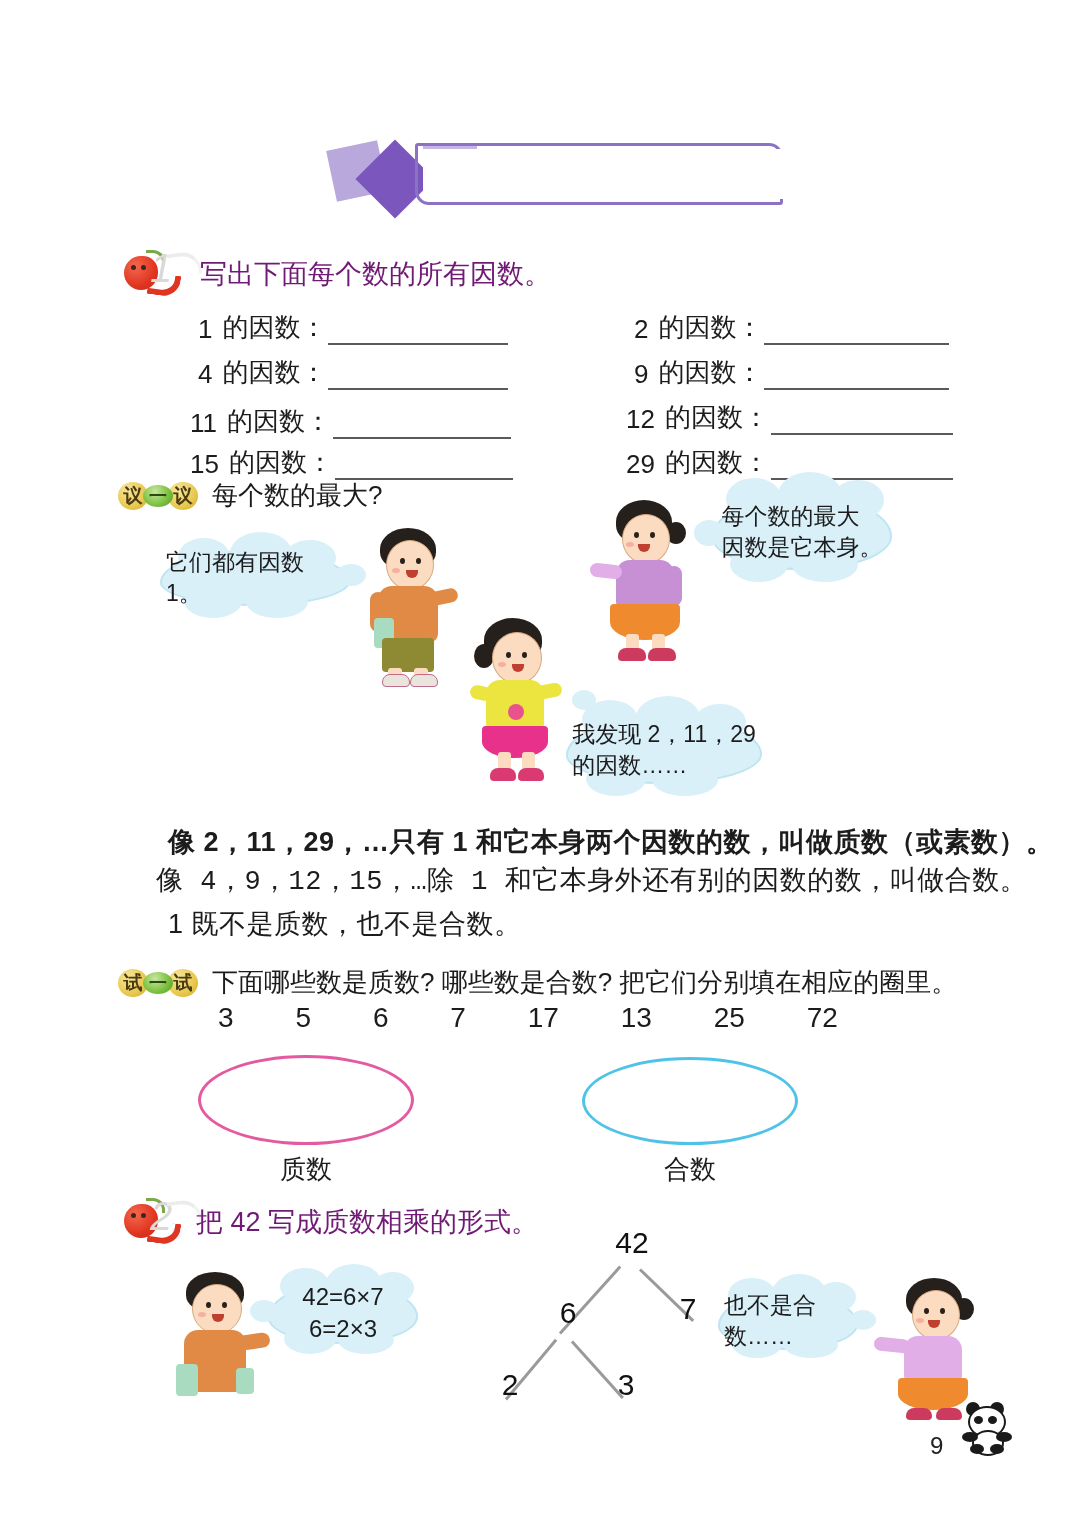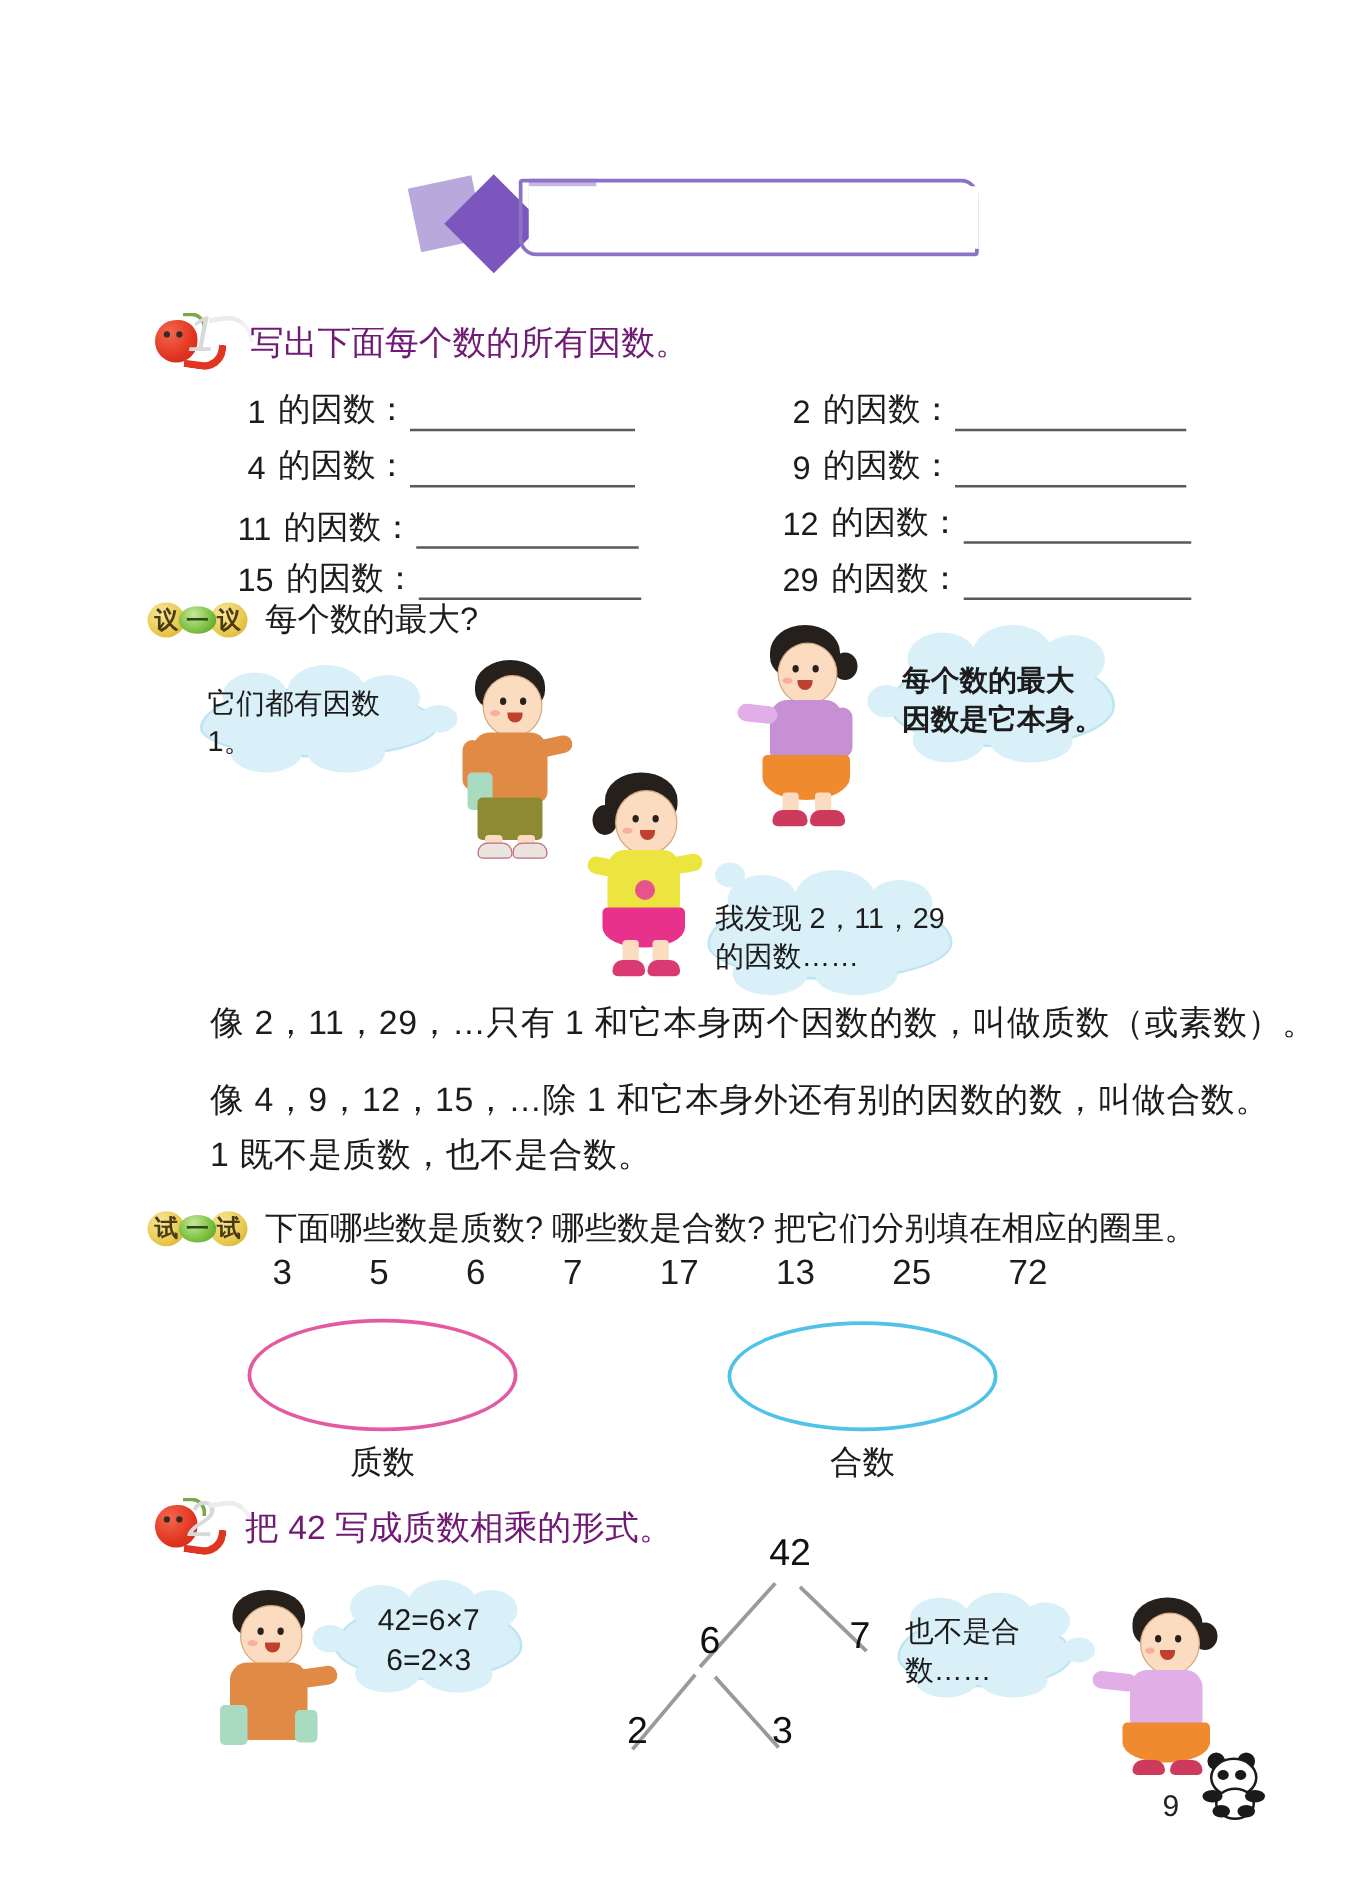--- a/index.html
+++ b/index.html
@@ -433,21 +433,21 @@
     <div class="torso" style="left:24px; top:60px; width:58px; height:50px; background:#c78fd4;"></div>
     <div class="arm" style="left:-2px; top:64px; width:32px; height:14px; background:#e2aee8; transform:rotate(6deg);"></div>
     <div class="arm" style="left:74px; top:66px; width:16px; height:40px; background:#c78fd4;"></div>
     <div class="skirt" style="left:18px; top:104px; width:70px; height:36px; background:#f08a2e;"></div>
     <div class="leg" style="left:34px; top:134px; width:13px; height:16px;"></div>
     <div class="leg" style="left:60px; top:134px; width:13px; height:16px;"></div>
     <div class="shoe" style="left:26px; top:148px; width:28px; height:13px; background:#cc3a5e;"></div>
     <div class="shoe" style="left:56px; top:148px; width:28px; height:13px; background:#cc3a5e;"></div>
   </div>
 
-  <div class="cloud" style="left:712px; top:522px; width:180px; height:76px;font-weight:bold;">
+  <div class="cloud" style="left:712px; top:494px; width:180px; height:76px;">
     <div class="lobe" style="left:14px; top:-16px; width:56px; height:42px;"></div>
     <div class="lobe" style="left:66px; top:-22px; width:64px; height:46px;"></div>
     <div class="lobe" style="left:120px; top:-14px; width:52px; height:40px;"></div>
     <div class="lobe" style="left:18px; top:52px; width:58px; height:36px;"></div>
     <div class="lobe" style="left:80px; top:54px; width:66px; height:34px;"></div>
     <div class="lobe" style="left:-18px; top:26px; width:30px; height:26px;"></div>
     <div class="ctext">每个数的最大
 因数是它本身。</div>
   </div>
 
@@ -474,22 +474,22 @@
     <div class="lobe" style="left:16px; top:-16px; width:56px; height:40px;"></div>
     <div class="lobe" style="left:70px; top:-20px; width:64px; height:44px;"></div>
     <div class="lobe" style="left:128px; top:-12px; width:52px; height:36px;"></div>
     <div class="lobe" style="left:20px; top:46px; width:60px; height:34px;"></div>
     <div class="lobe" style="left:86px; top:48px; width:66px; height:32px;"></div>
     <div class="lobe" style="left:6px; top:-26px; width:24px; height:20px;"></div>
     <div class="ctext">我发现 2，11，29
 的因数……</div>
   </div>
 
-  <div class="def-line" style="left:168px; top:800px;">像 2，11，29，…只有 1 和它本身两个因数的数，叫做质数（或素数）。</div>
-  <div class="def-line" style="left:168px; top:862px;">像 4，9，12，15，…除 1 和它本身外还有别的因数的数，叫做合数。</div>
+  <div class="def-line" style="left:168px; top:824px;font-weight:bold;">像 2，11，29，…只有 1 和它本身两个因数的数，叫做质数（或素数）。</div>
+  <div class="def-line" style="left:156px; top:862px;font-family:Liberation Mono, monospace;">像 4，9，12，15，…除 1 和它本身外还有别的因数的数，叫做合数。</div>
   <div class="def-line" style="left:168px; top:906px;">1 既不是质数，也不是合数。</div>
 
   <div class="act-badge" style="left:118px; top:965px;">
     <div class="ch">试</div>
     <div class="dash">一</div>
     <div class="ch">试</div>
     <div class="after">下面哪些数是质数? 哪些数是合数? 把它们分别填在相应的圈里。</div>
   </div>
 
   <div class="num-list" style="left:218px; top:1002px; width:620px; justify-content:space-between;">

